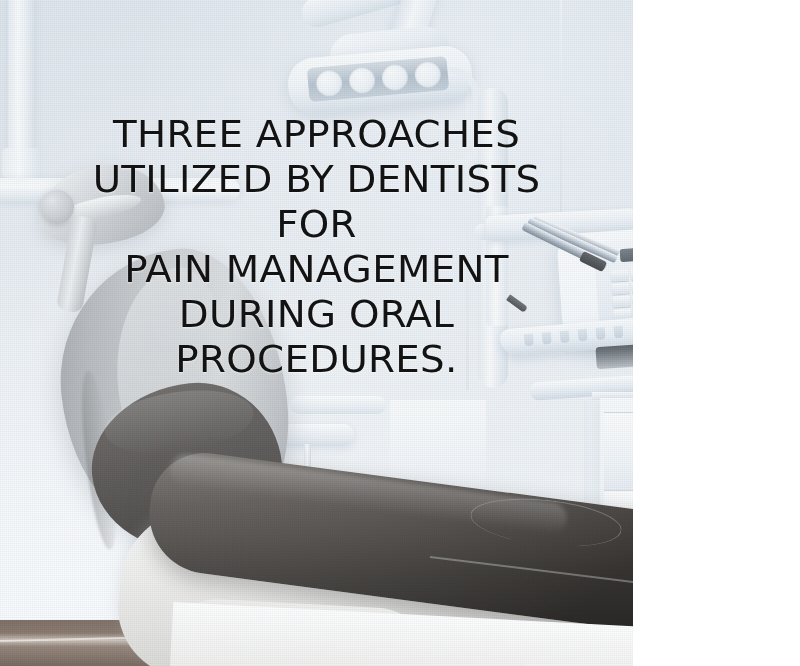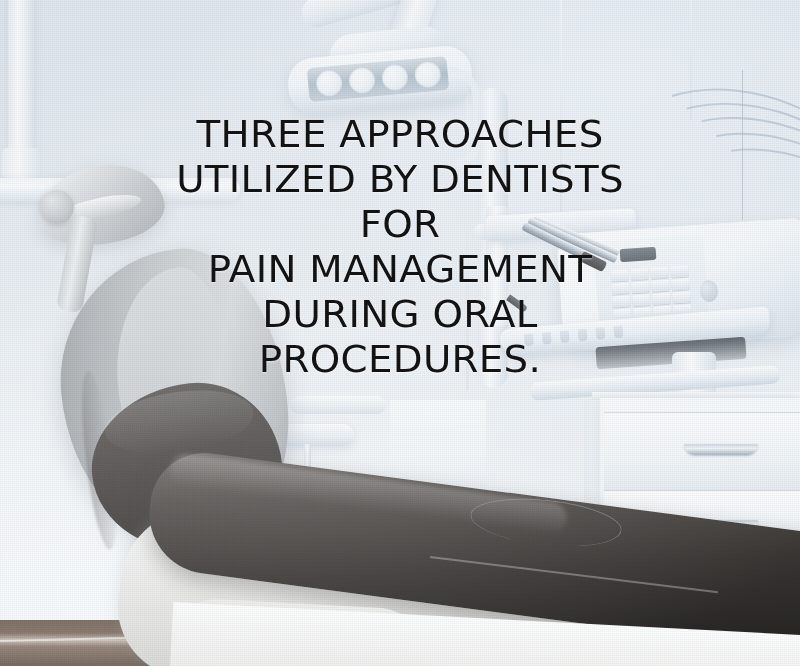--- a/index.html
+++ b/index.html
@@ -7,21 +7,21 @@
     margin: 0;
     padding: 0;
     background: #ffffff;
   }
   body {
     font-family: "Liberation Sans", sans-serif;
   }
 
   .canvas {
     position: relative;
-    width: 800px;
+    width: 633px;
     height: 666px;
     overflow: hidden;
     background: #e2e8ee;
   }
 
   
   .photo {
     position: absolute;
     inset: 0;
     overflow: hidden;

